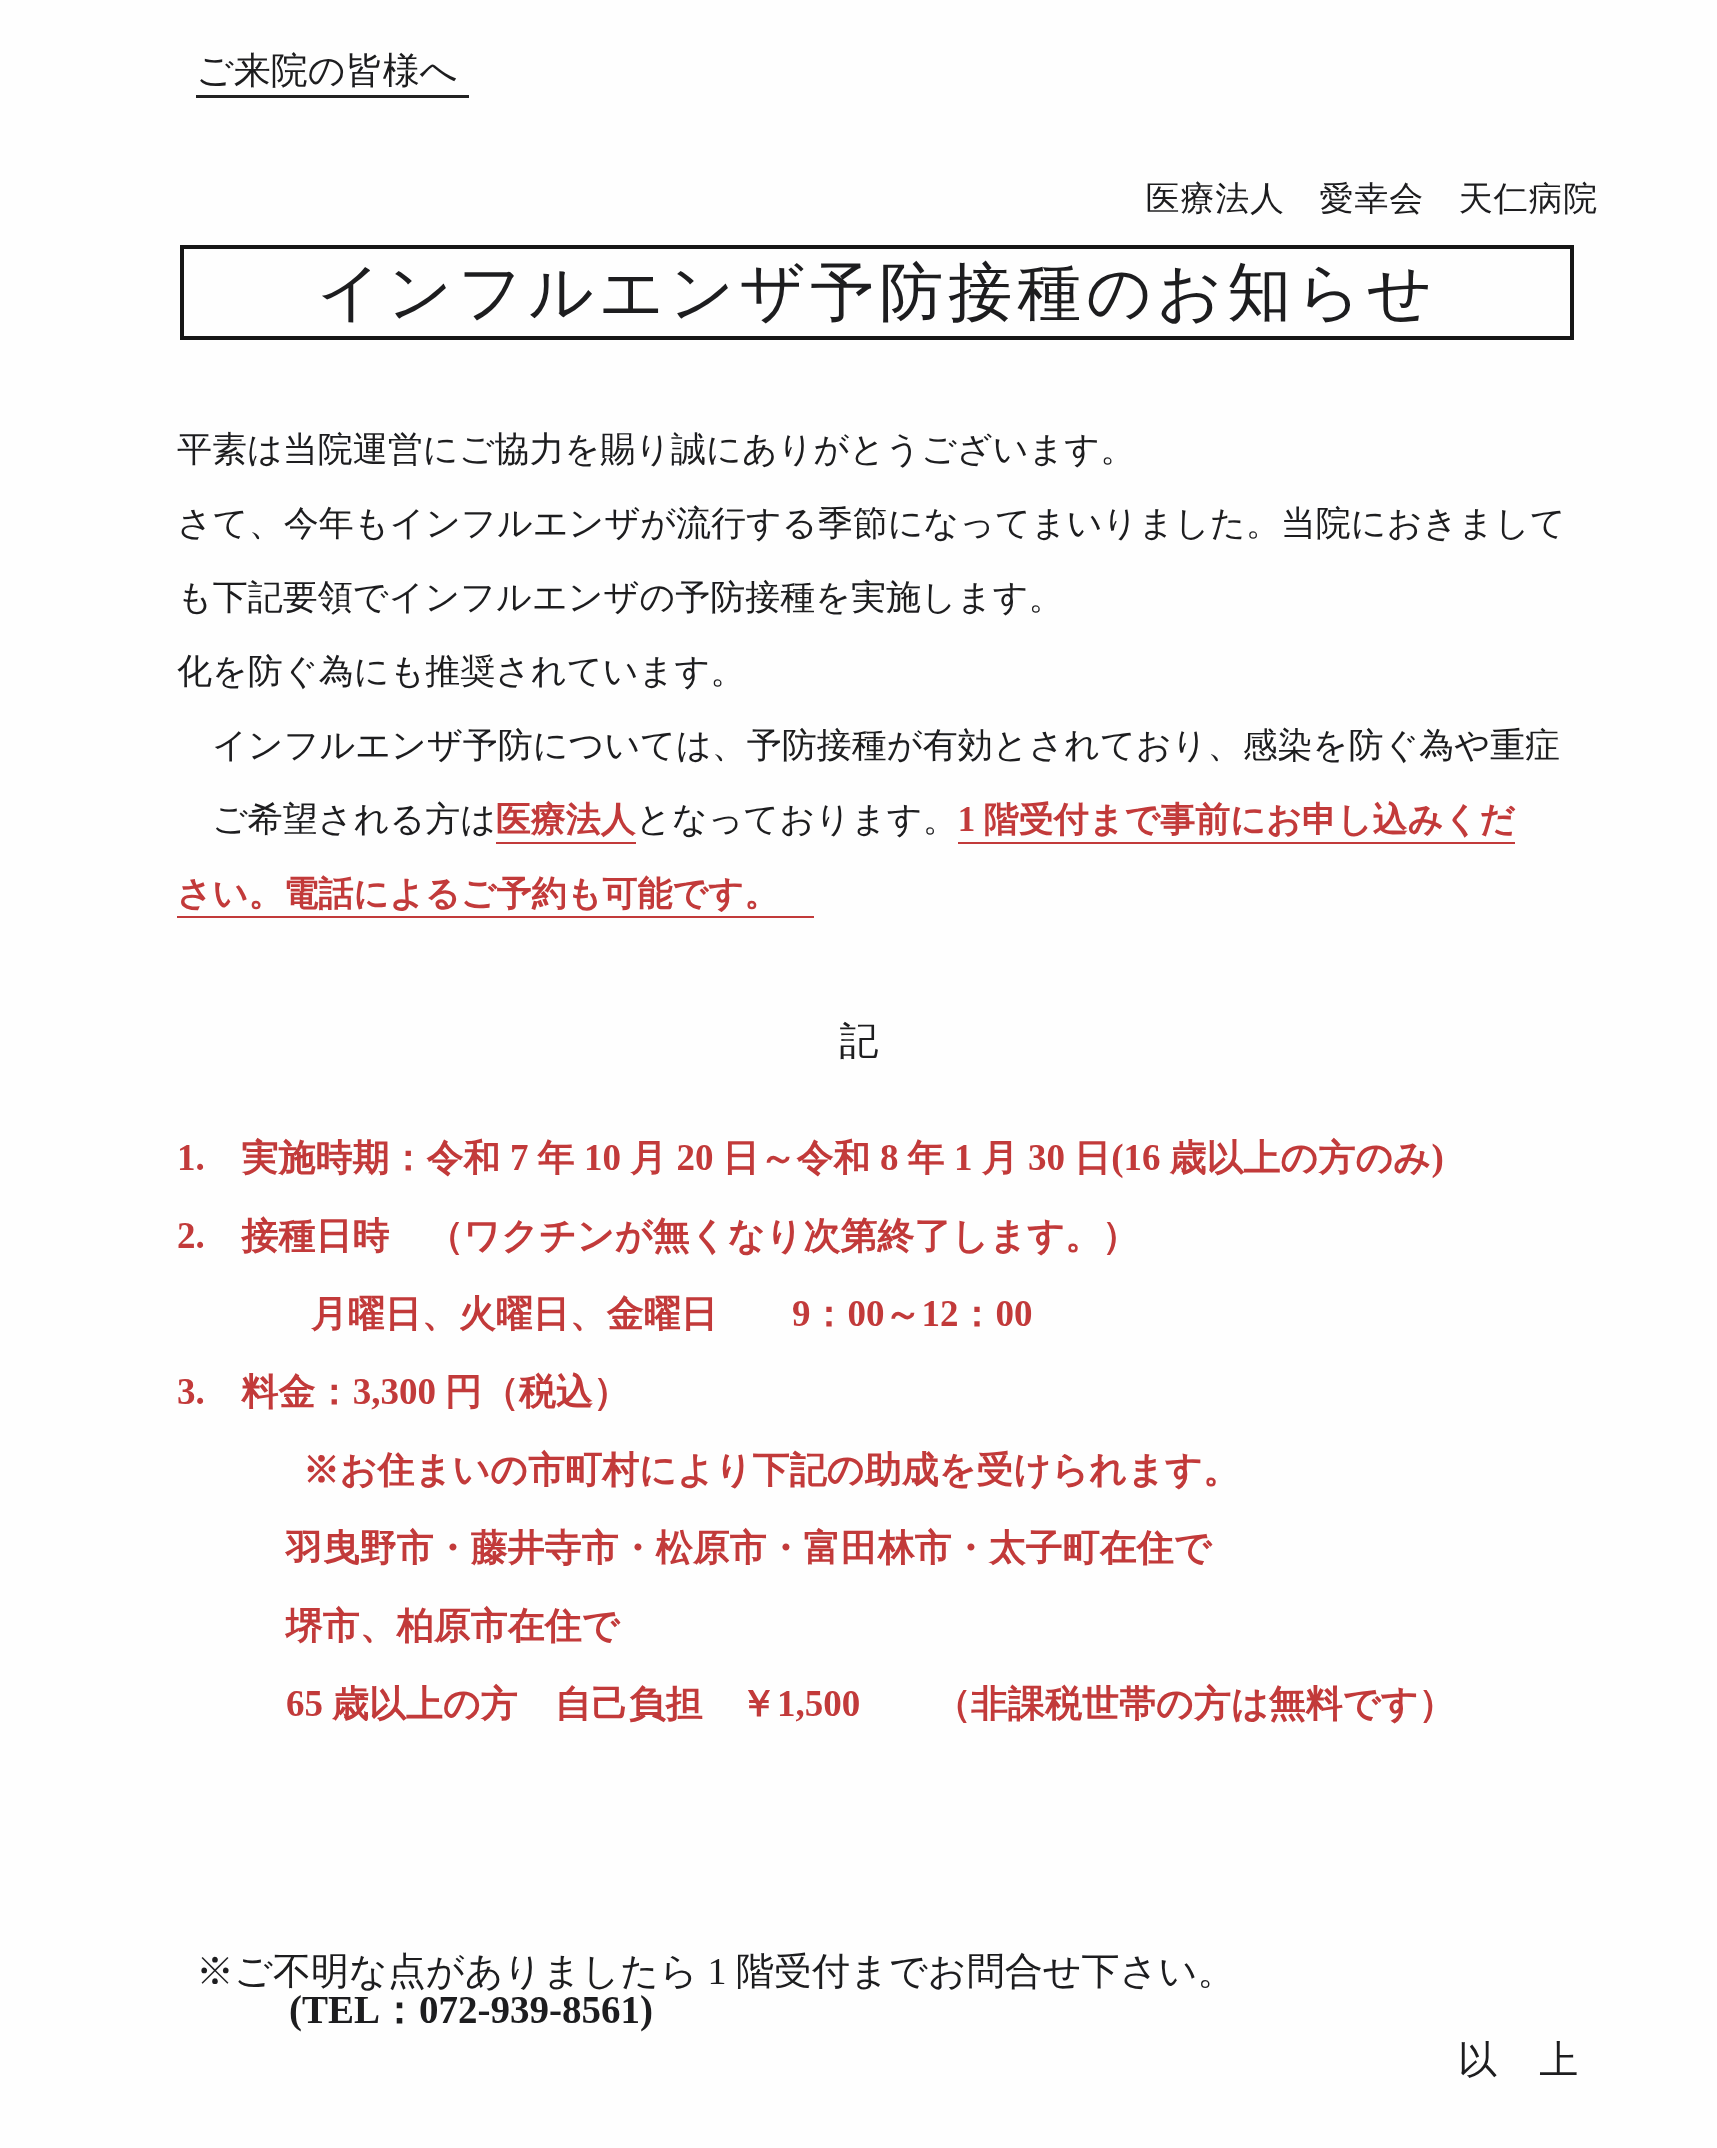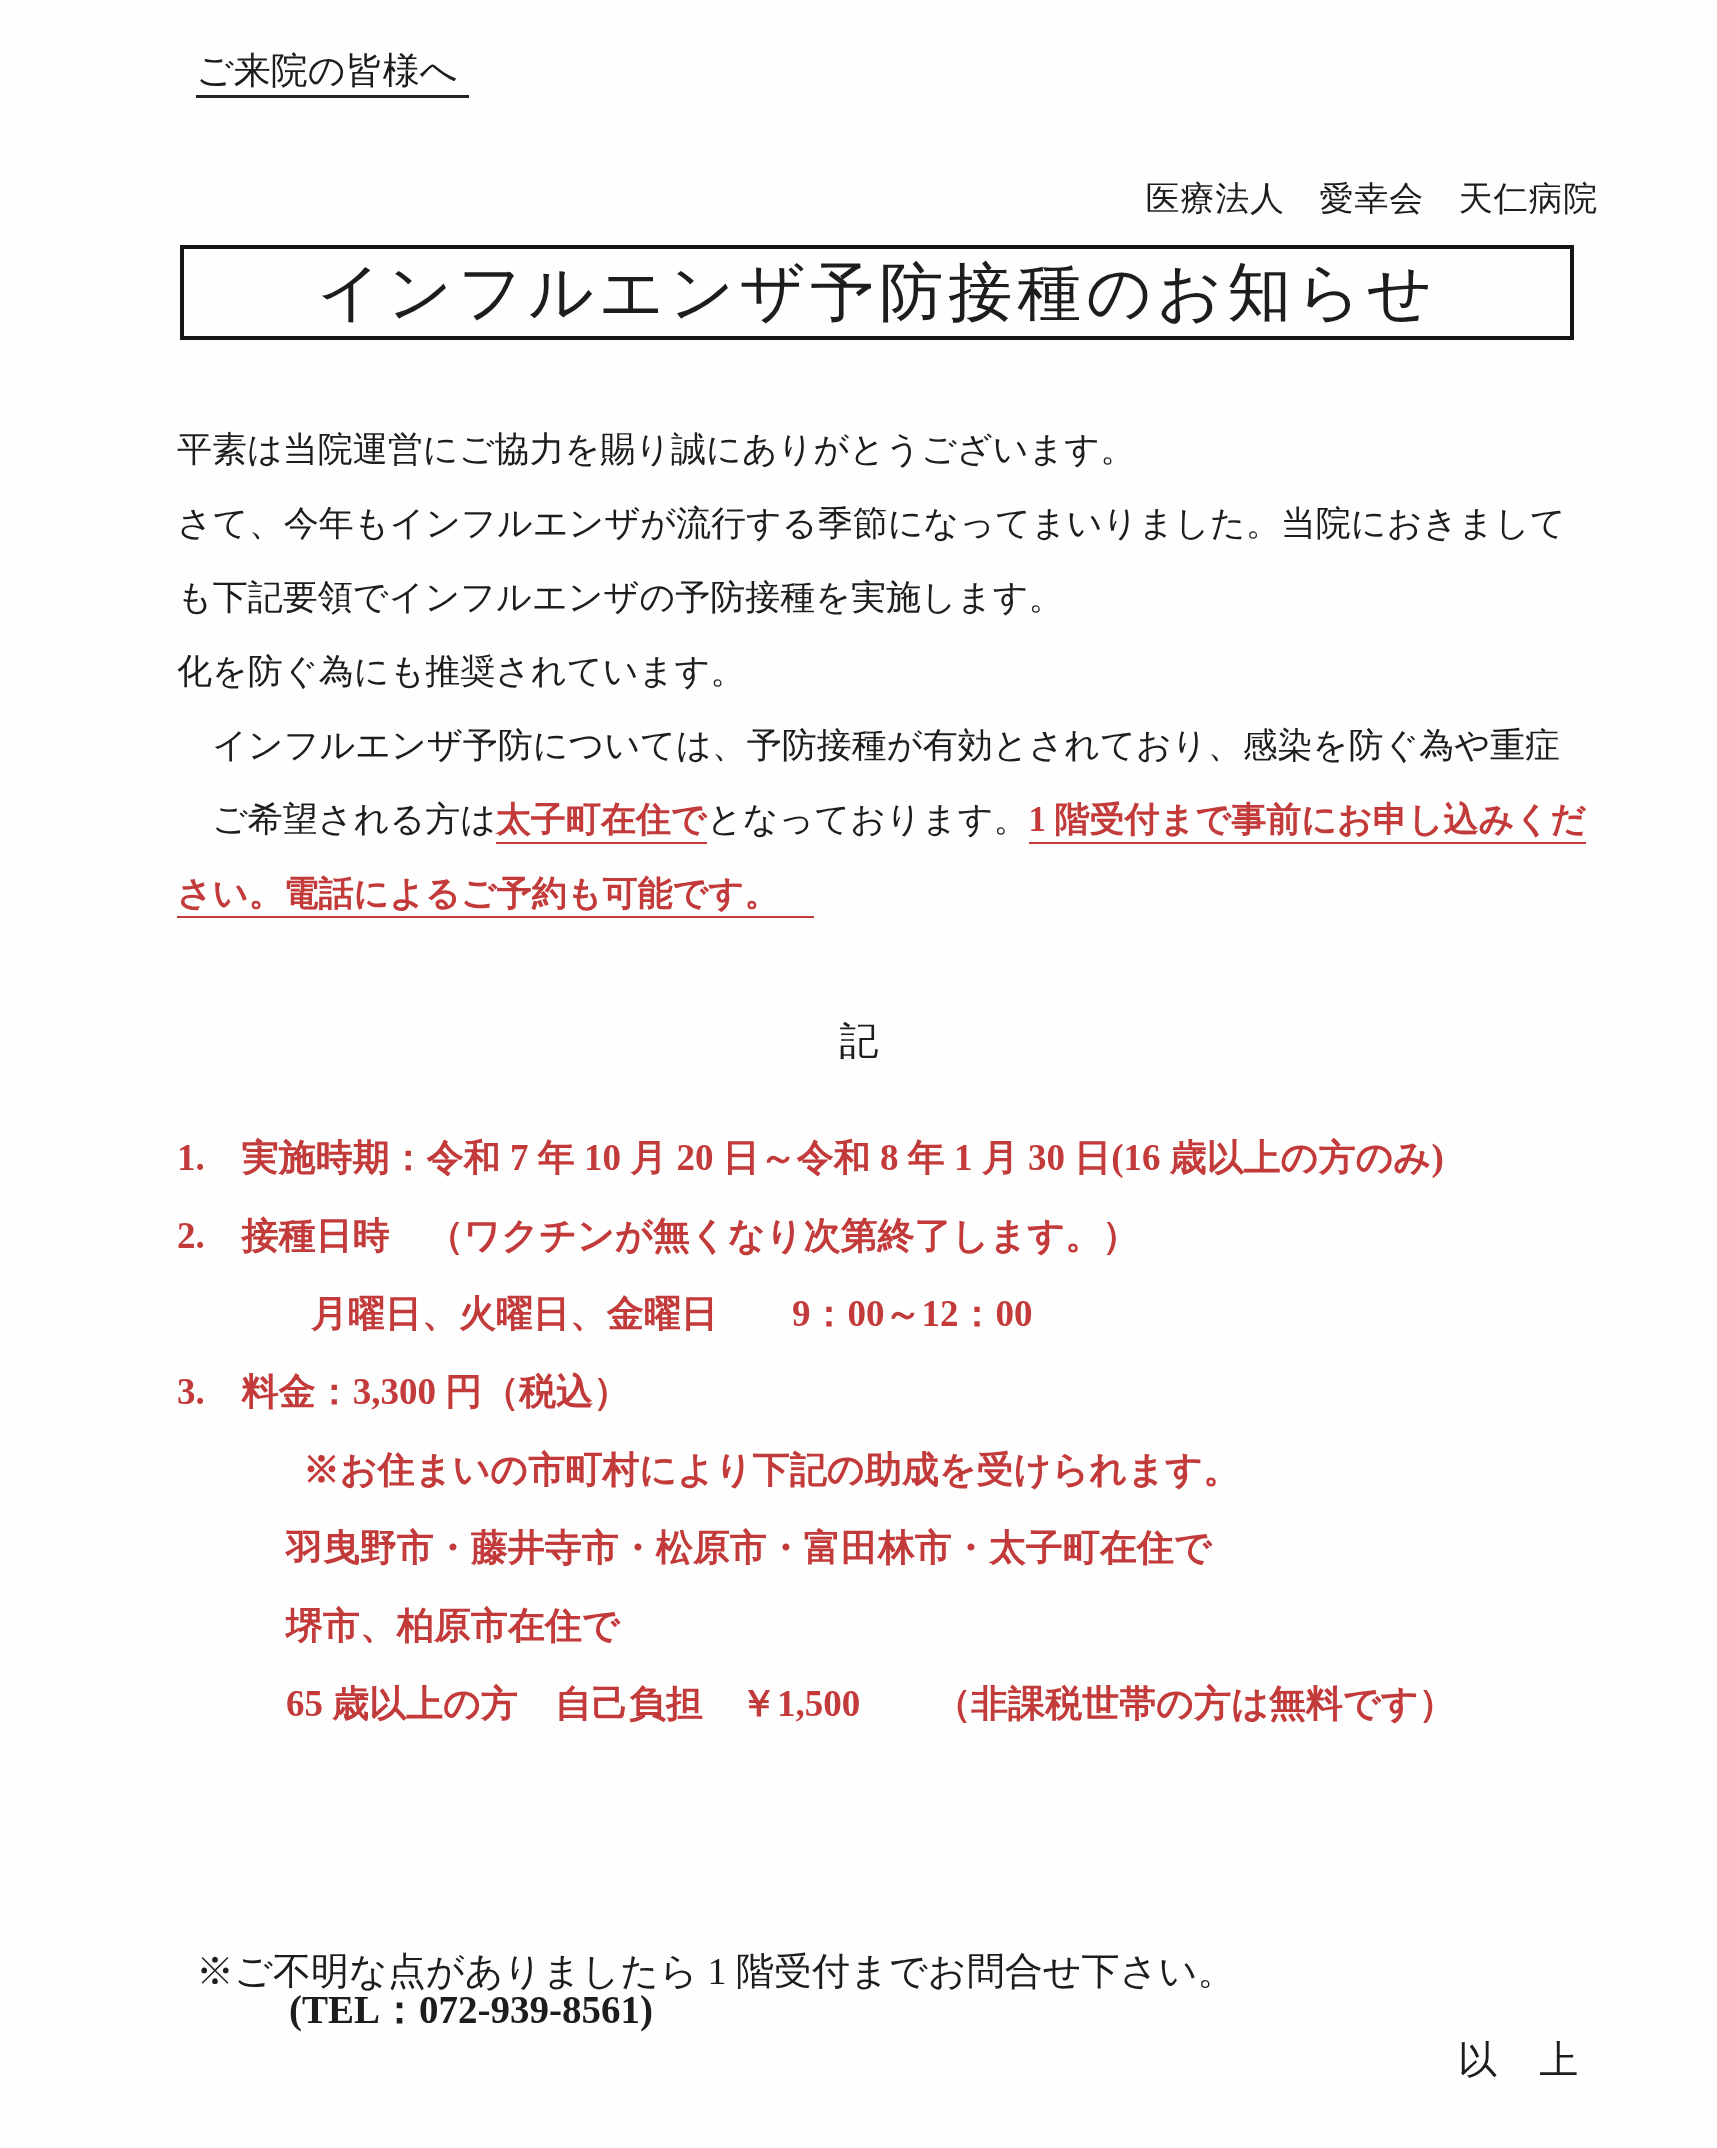--- a/index.html
+++ b/index.html
@@ -53,21 +53,21 @@
     <span class="t">インフルエンザ予防接種のお知らせ</span>
   </div>
 
   <div class="body-block">
     <div>平素は当院運営にご協力を賜り誠にありがとうございます。</div>
     <div>さて、今年もインフルエンザが流行する季節になってまいりました。当院におきまして</div>
     <div>も下記要領でインフルエンザの予防接種を実施します。</div>
     <div>化を防ぐ為にも推奨されています。</div>
     <div>　インフルエンザ予防については、予防接種が有効とされており、感染を防ぐ為や重症</div>
     <div>
-      <span>　ご希望される方は</span><span class="red u-red">太子町在住で</span><span>となっております。</span><span class="red u-red">1 階受付まで事前にお申し込みくだ</span>
+      <span>　ご希望される方は</span><span class="red u-red">医療法人</span><span>となっております。</span><span class="red u-red">1 階受付まで事前にお申し込みくだ</span>
     </div>
     <div>
       <span class="red u-red tail">さい。電話によるご予約も可能です。</span>
     </div>
   </div>
 
   <div class="ki">記</div>
 
   <div class="details">
     <div>1.　実施時期：令和 7 年 10 月 20 日～令和 8 年 1 月 30 日(16 歳以上の方のみ)</div>

